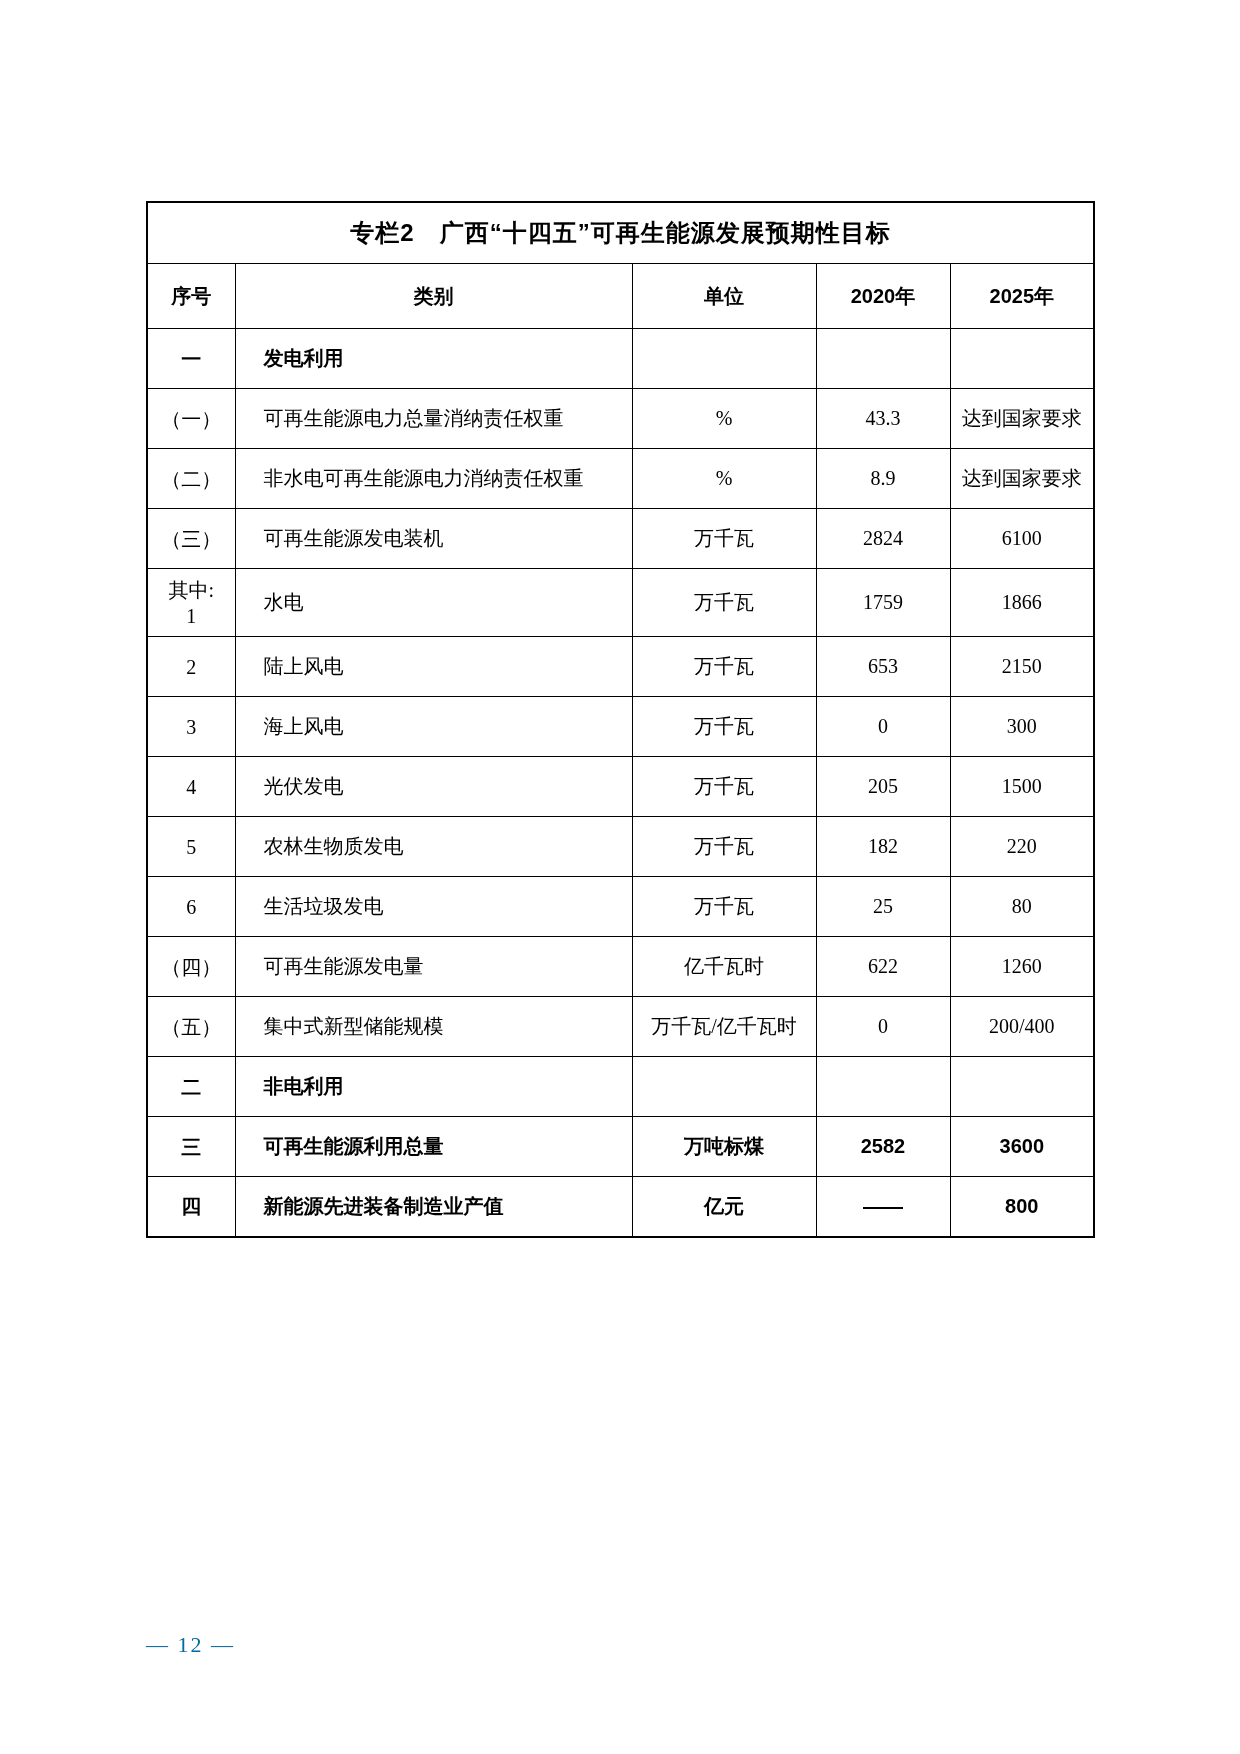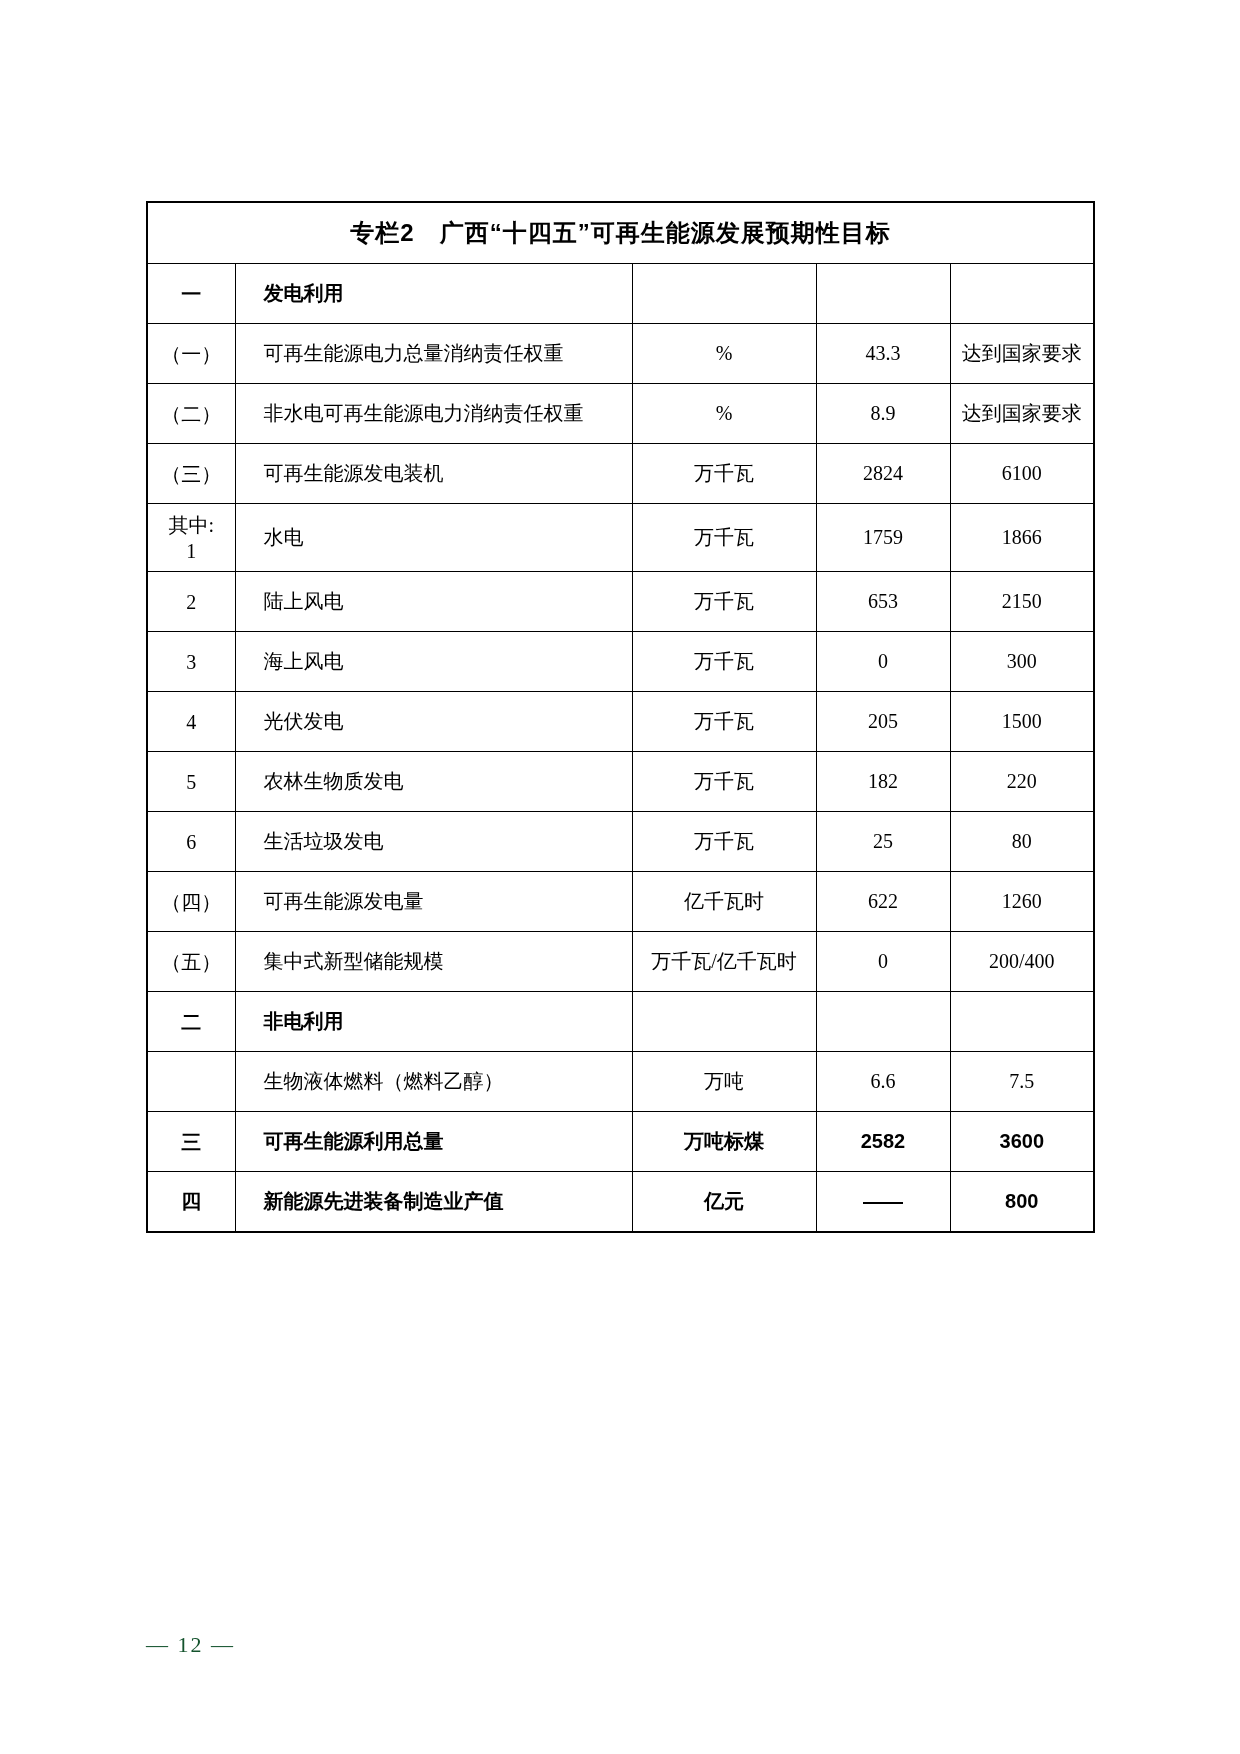--- a/index.html
+++ b/index.html
@@ -73,40 +73,47 @@
   }
   tbody td.c-unit {
     padding: 0 2px;
   }
   .pageno {
     position: absolute;
     left: 146px;
     top: 1632px;
     font-size: 22px;
     letter-spacing: 2px;
-    color: #14532d;
+    color: #0369a1;
   }
 </style>
 </head>
 <body>
 
 <div class="page">
 
   <table class="goal-table">
     <colgroup>
       <col style="width:88px">
       <col style="width:397px">
       <col style="width:184px">
       <col style="width:134px">
       <col style="width:144px">
     </colgroup>
     <thead>
       <tr>
         <th class="title-cell" colspan="5">专栏2　广西“十四五”可再生能源发展预期性目标</th>
       </tr>
+      <tr class="head-row">
+        <th>序号</th>
+        <th>类别</th>
+        <th>单位</th>
+        <th>2020年</th>
+        <th>2025年</th>
+      </tr>
     </thead>
     <tbody id="rows">
         <tr class="section">
     <td class="c-no">一</td>
     <td class="c-cat">发电利用</td>
     <td class="c-unit"></td>
     <td class="c-v"></td>
     <td class="c-v"></td>
   </tr>
         <tr>
@@ -187,27 +194,20 @@
     <td class="c-v">0</td>
     <td class="c-v">200/400</td>
   </tr>
         <tr class="section">
     <td class="c-no">二</td>
     <td class="c-cat">非电利用</td>
     <td class="c-unit"></td>
     <td class="c-v"></td>
     <td class="c-v"></td>
   </tr>
-        <tr>
-    <td class="c-no"></td>
-    <td class="c-cat">生物液体燃料（燃料乙醇）</td>
-    <td class="c-unit">万吨</td>
-    <td class="c-v">6.6</td>
-    <td class="c-v">7.5</td>
-  </tr>
         <tr class="section">
     <td class="c-no">三</td>
     <td class="c-cat">可再生能源利用总量</td>
     <td class="c-unit">万吨标煤</td>
     <td class="c-v">2582</td>
     <td class="c-v">3600</td>
   </tr>
         <tr class="section">
     <td class="c-no">四</td>
     <td class="c-cat">新能源先进装备制造业产值</td>

